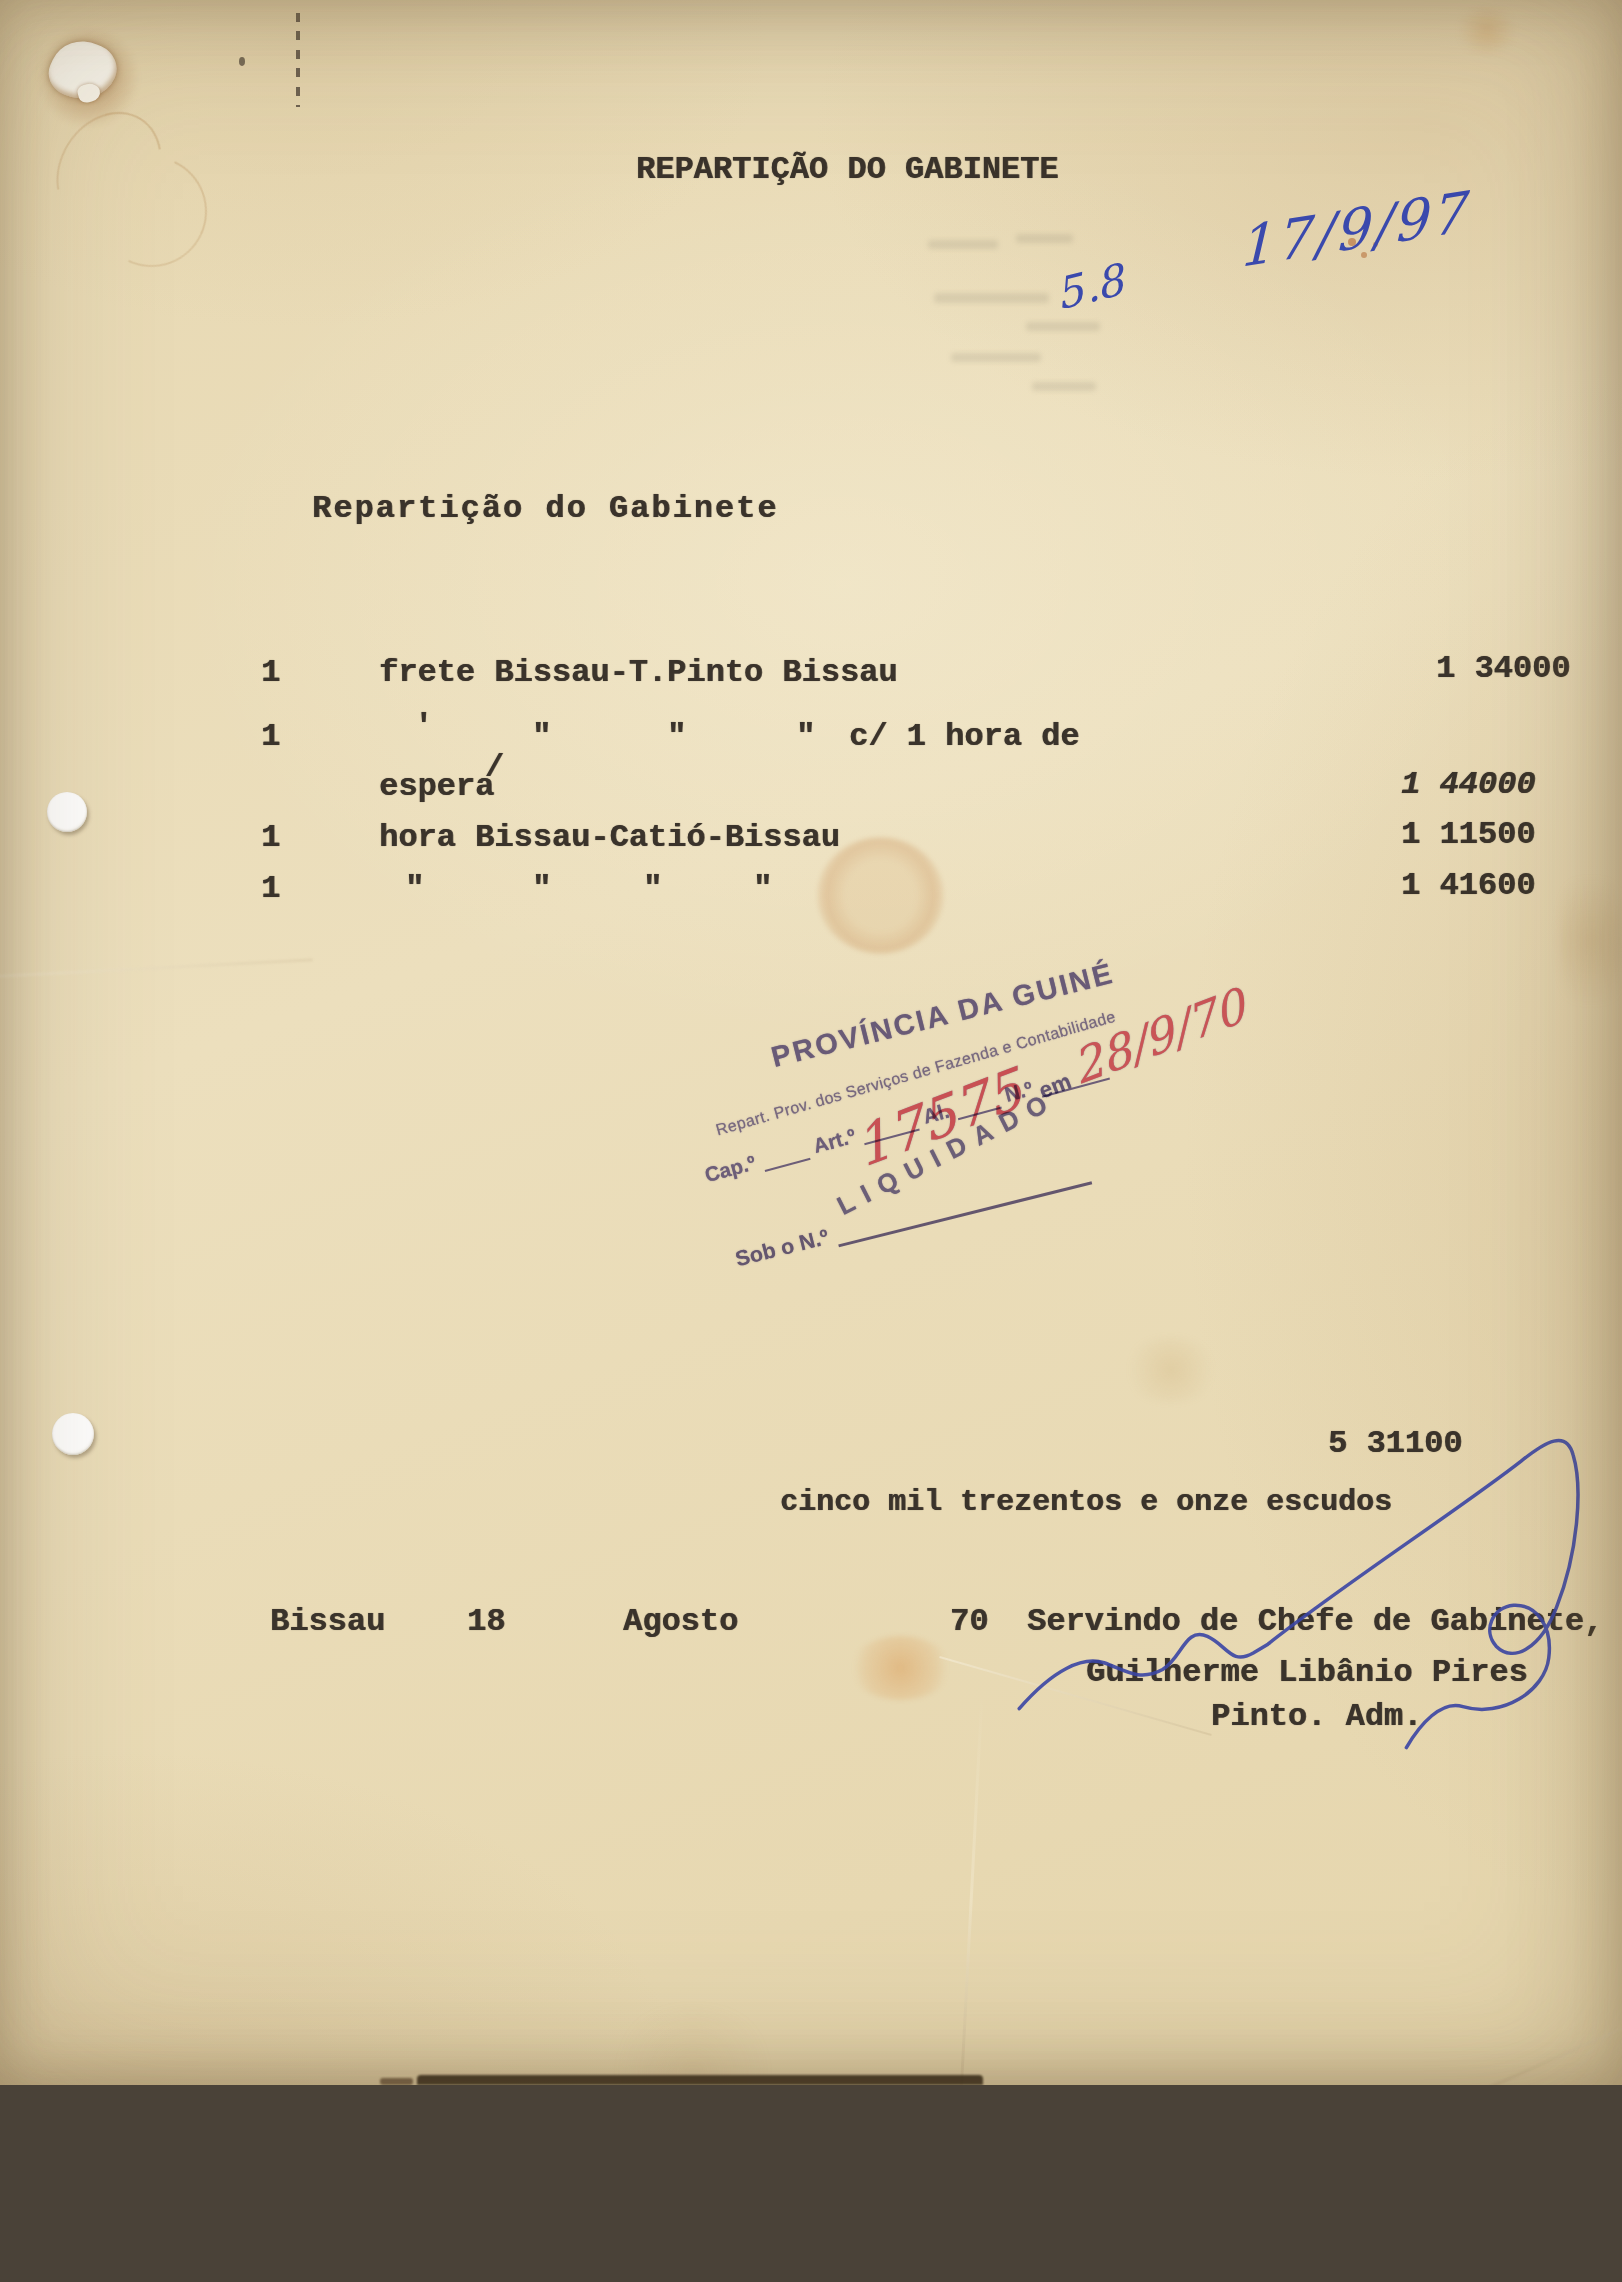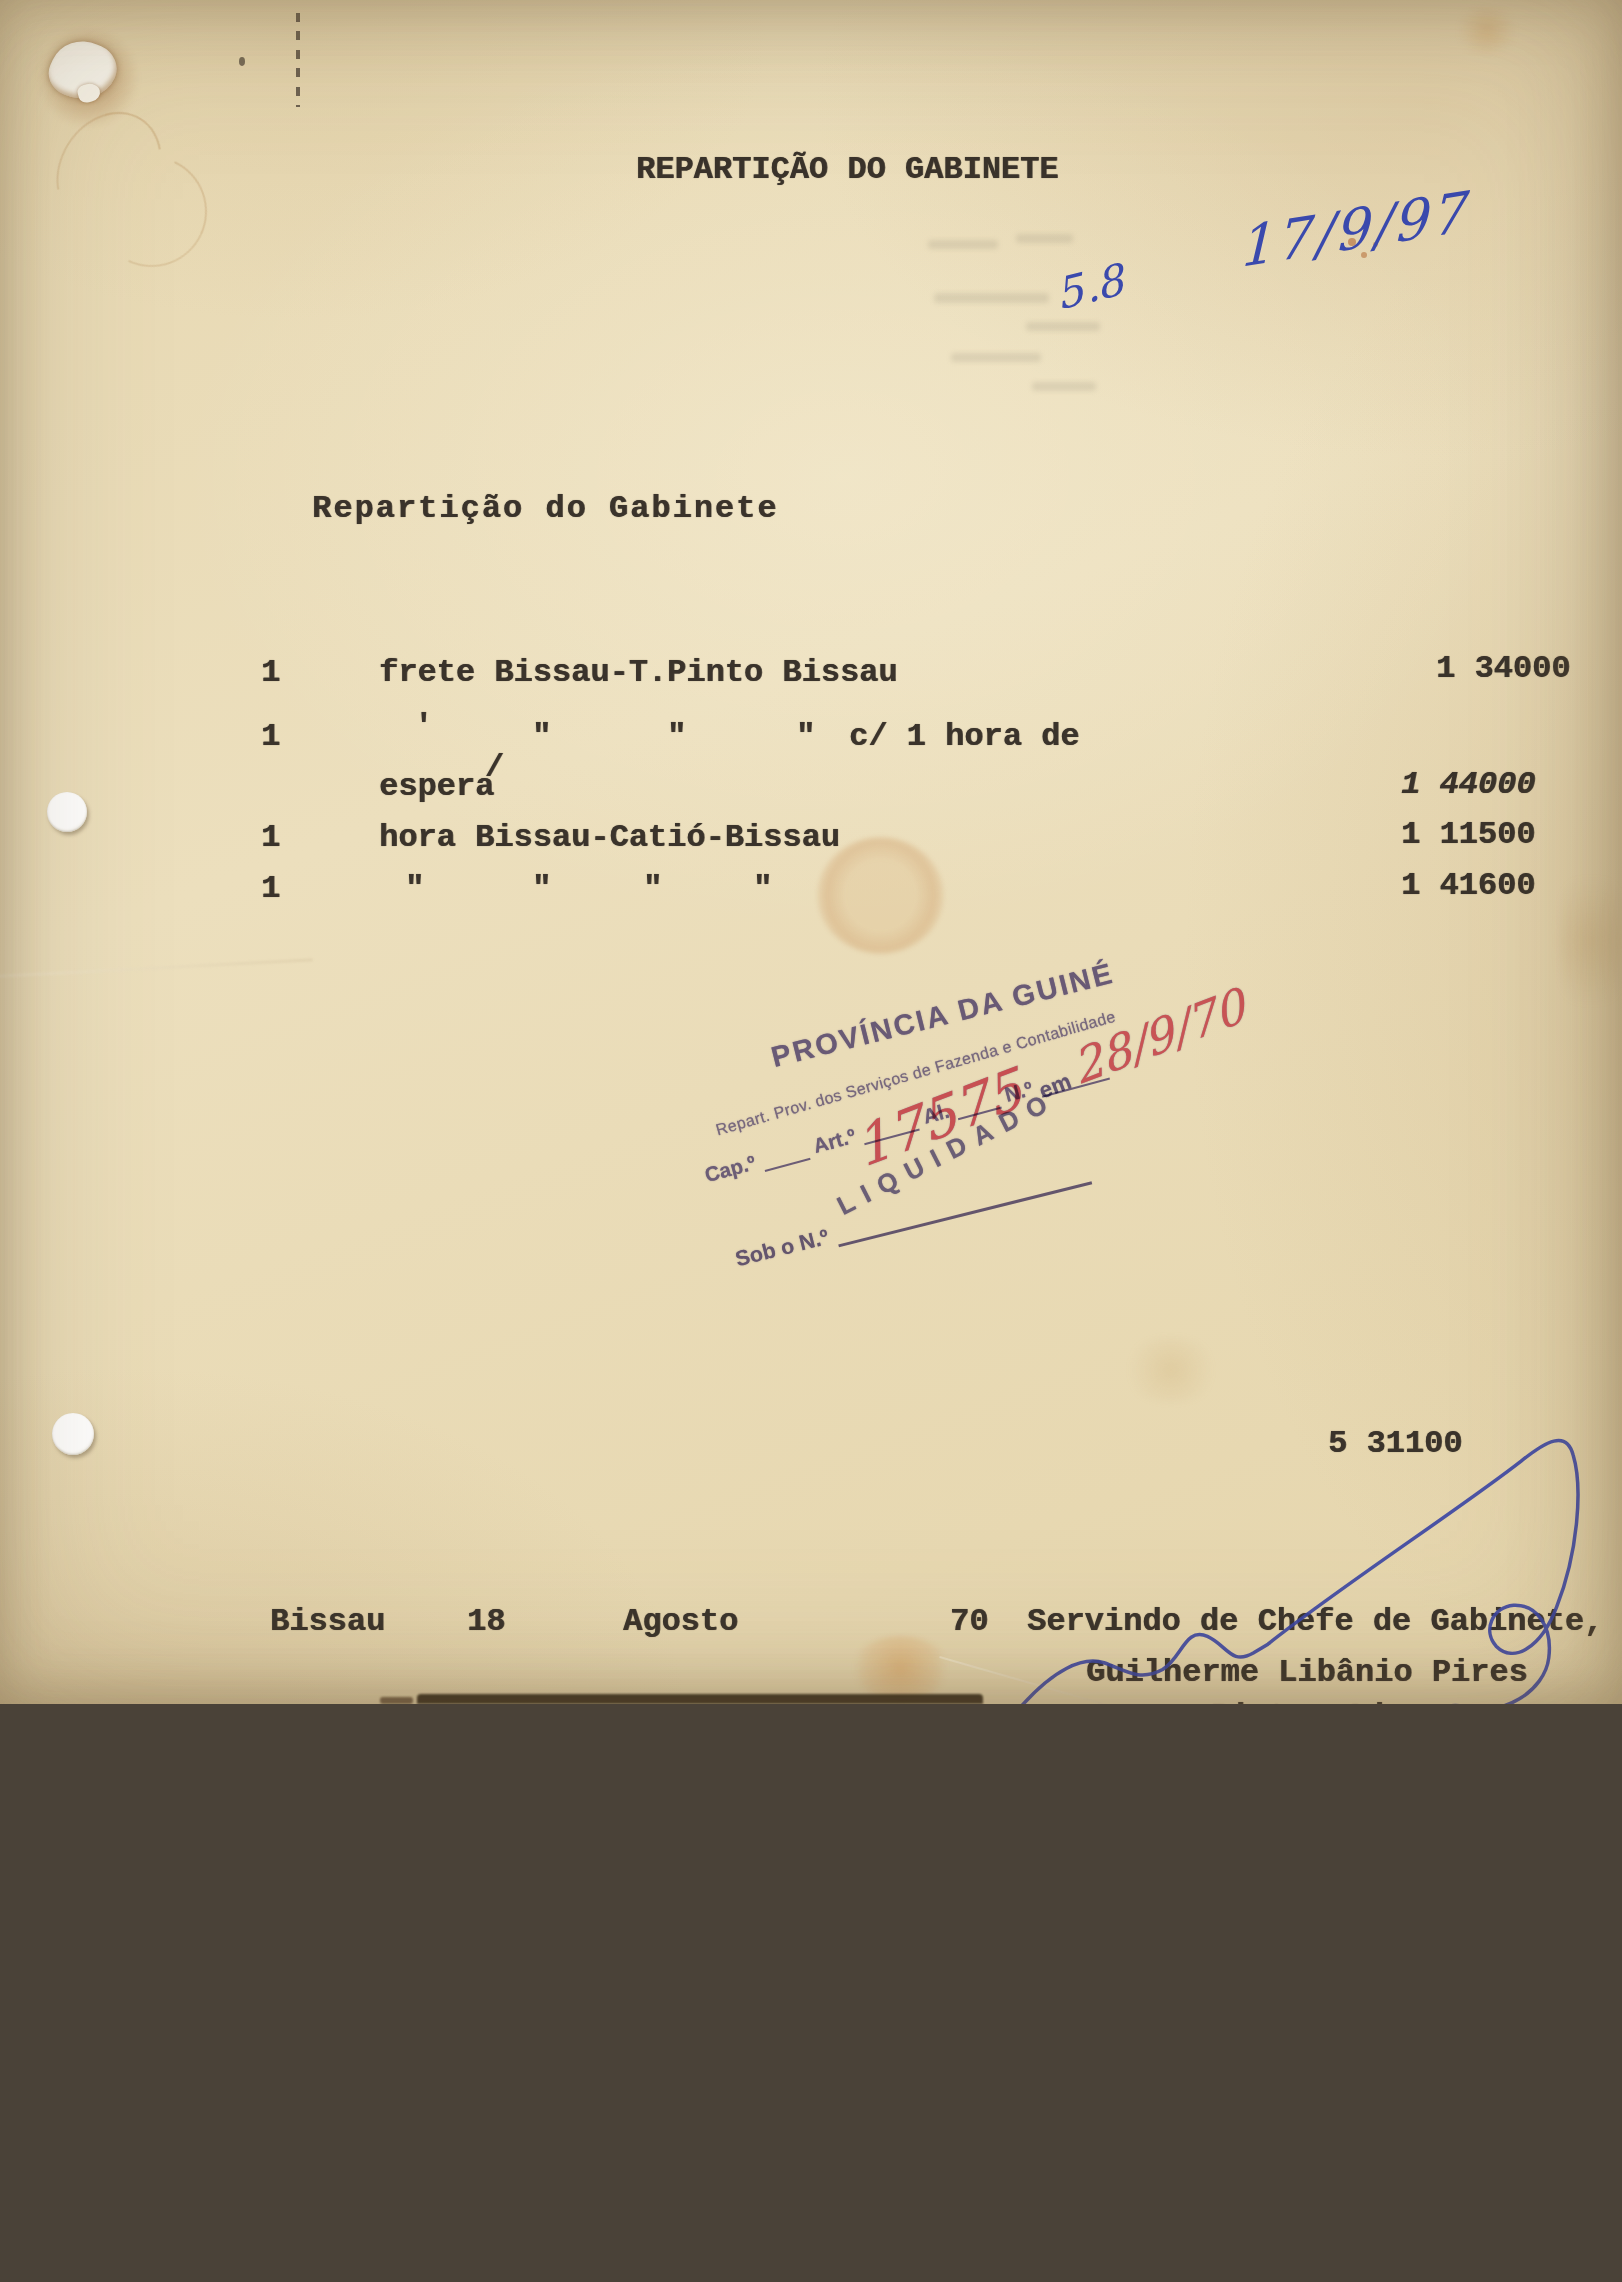--- a/index.html
+++ b/index.html
@@ -1,16 +1,16 @@
 <!DOCTYPE html>
 <html><head>
 <meta charset="utf-8">
 <style>
   html,body{margin:0;padding:0;background:#4a4238;}
-  .page{position:relative;width:1623px;height:1704px;overflow:hidden;
+  .page{position:relative;width:1623px;height:2085px;overflow:hidden;
     background:
       radial-gradient(1073px 731px at 52% 28%, rgba(255,250,232,.28), transparent 62%),
       radial-gradient(878px 507px at 88% 6%, rgba(198,172,126,.32), transparent 70%),
       radial-gradient(634px 1073px at 101% 55%, rgba(196,170,124,.26), transparent 72%),
       radial-gradient(800px 507px at 8% 101%, rgba(192,166,120,.28), transparent 70%),
       radial-gradient(683px 410px at 18% 2%, rgba(208,186,142,.25), transparent 70%),
       linear-gradient(160deg,#e7d8b2 0%,#ecdfbd 42%,#e5d5ac 100%);
     font-family:"Liberation Sans",sans-serif;}
   .page::after{content:"";position:absolute;inset:0;pointer-events:none;
     box-shadow:inset 0 0 166px rgba(112,88,52,.30), inset 0 -11.7px 45px rgba(100,78,48,.20),
@@ -119,20 +119,21 @@
     <span class="blank" style="width:261px;border-bottom-width:3.9px;"></span>
   </div>
   <span class="stampel" style="left:832px;top:1194px;transform:rotate(-27deg);transform-origin:left top;font-size:26px;font-weight:bold;letter-spacing:10.7px;color:#5d5494;opacity:.85;">LIQUIDADO</span>
   <div class="stampel" style="left:850px;top:1118px;transform:rotate(-21deg);transform-origin:left top;display:flex;align-items:baseline;gap:11.7px;mix-blend-mode:multiply;">
     <span class="hand" style="position:static;font-size:55px;color:#d23550;opacity:.88;transform:skewX(-10deg);display:inline-block;">17575</span>
     <span style="font-size:22.4px;font-weight:bold;color:#5f5694;">em</span>
     <span class="hand" style="position:static;font-size:47px;color:#d23550;opacity:.85;transform:skewX(-10deg);display:inline-block;">28/9/70</span>
   </div>
 
   <span class="tw" style="left:1328px;top:1426px;">5 31100</span>
+  <span class="tw" style="left:780px;top:1486px;font-size:30px;">cinco mil trezentos e onze escudos</span>
 
   <span class="tw" style="left:270px;top:1604px;">Bissau</span>
   <span class="tw" style="left:467px;top:1604px;">18</span>
   <span class="tw" style="left:623px;top:1604px;">Agosto</span>
   <span class="tw" style="left:950px;top:1604px;">70</span>
   <span class="tw" style="left:1027px;top:1604px;">Servindo de Chefe de Gabinete,</span>
   <span class="tw" style="left:1086px;top:1655px;">Guilherme Libânio Pires</span>
   <span class="tw" style="left:1211px;top:1699px;">Pinto. Adm.</span>
 
   <svg class="sig" width="1623" height="2282" viewBox="0 0 1664 2340">

